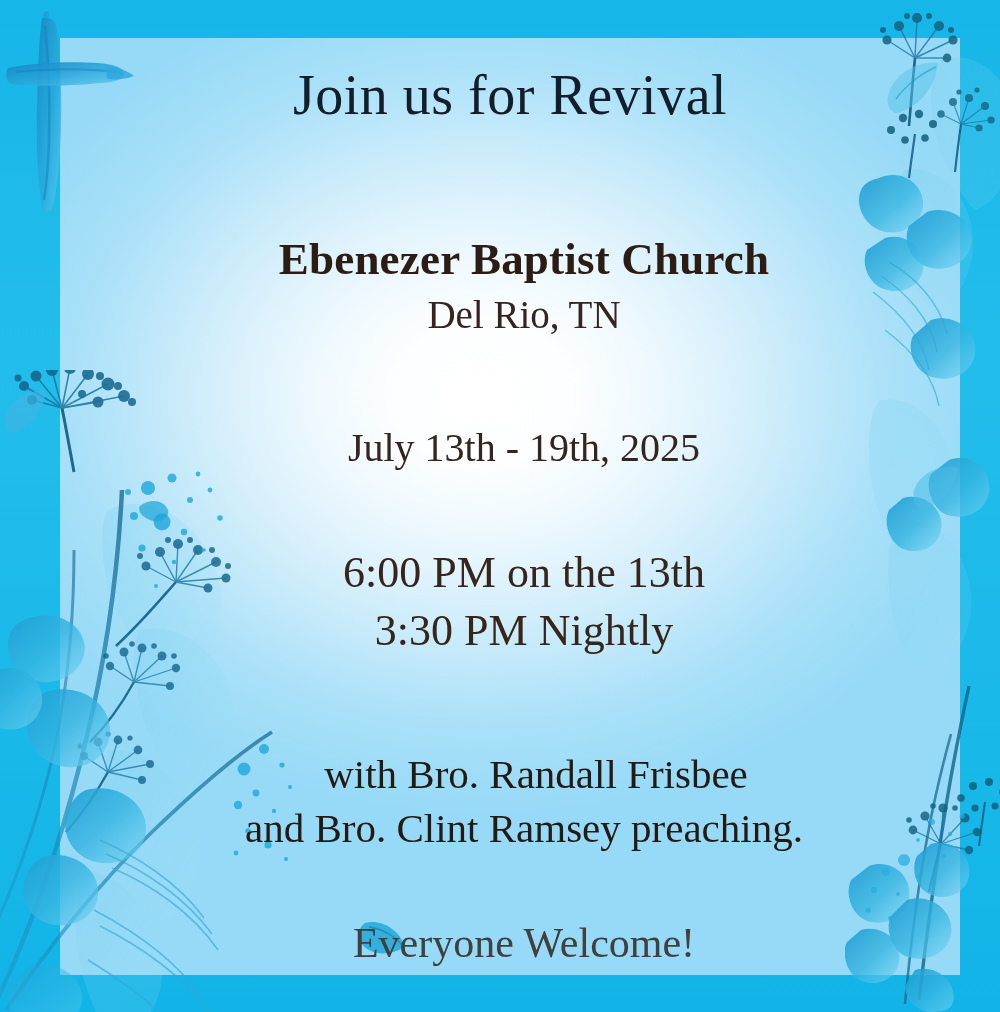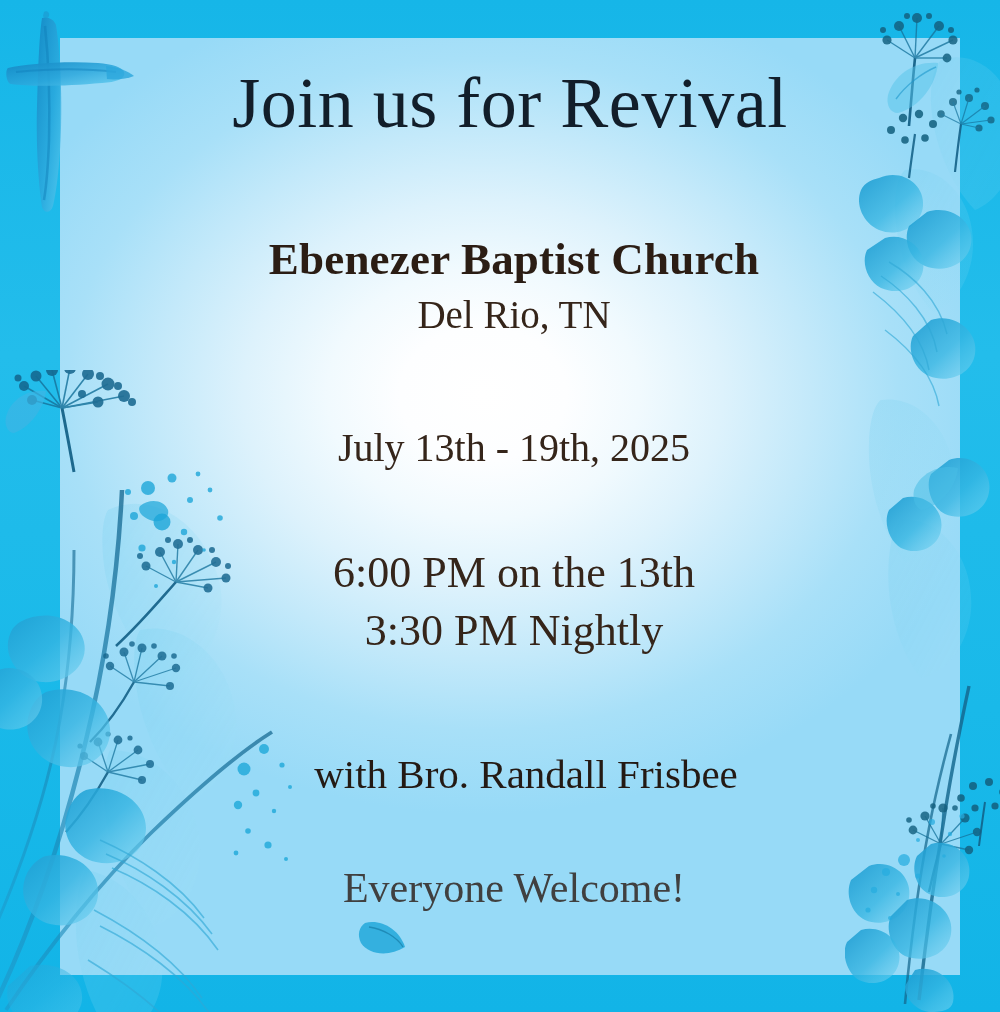--- a/index.html
+++ b/index.html
@@ -72,32 +72,32 @@
     width: 900px;
     height: 937px;
     text-align: center;
   }
 
   .headline {
     position: absolute;
     left: 0;
     top: 28px;
     width: 900px;
-    font-size: 72px;
+    font-size: 56px;
     line-height: 1.05;
     font-weight: 400;
     letter-spacing: 0.5px;
     color: #121e2a;
     text-align: center;
     white-space: nowrap;
   }
 
   .body-block {
     position: absolute;
-    left: 4px;
+    left: 14px;
     top: 196px;
     width: 900px;
     color: #33241b;
   }
 
   .church-name {
     font-size: 45px;
     font-weight: 700;
     line-height: 1.12;
     letter-spacing: 0.2px;
@@ -600,20 +600,21 @@
 
       <div class="dates">July 13th - 19th, 2025</div>
 
       <div class="times">
         <div class="time-line">6:00 PM on the 13th</div>
         <div class="time-line">3:30 PM Nightly</div>
       </div>
 
       <div class="preachers">
         <div class="preacher-line-1">with Bro. Randall Frisbee</div>
+        <div class="preacher-line-2">and Bro. Clint Ramsey preaching.</div>
       </div>
 
       <div class="welcome">Everyone Welcome!</div>
 
     </div>
   </div>
 
 </div>
 
 </body></html>

